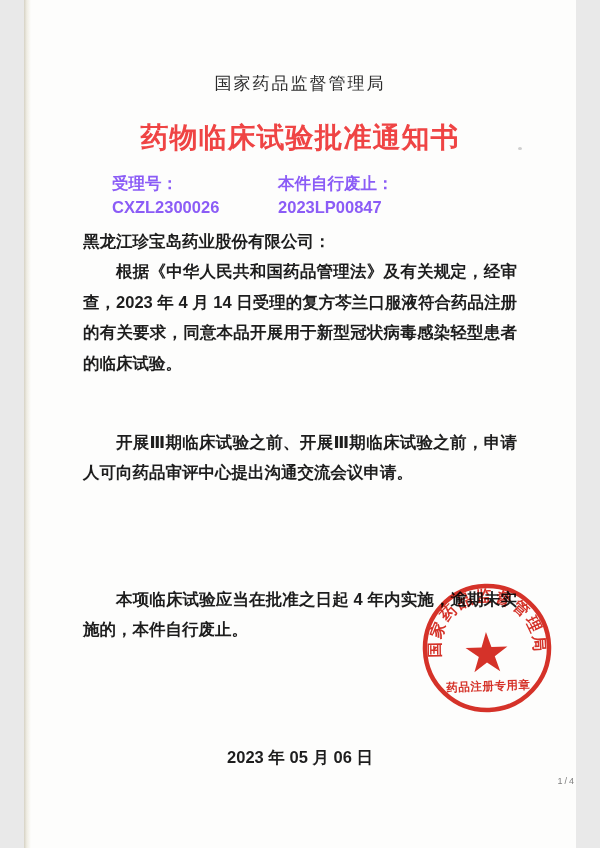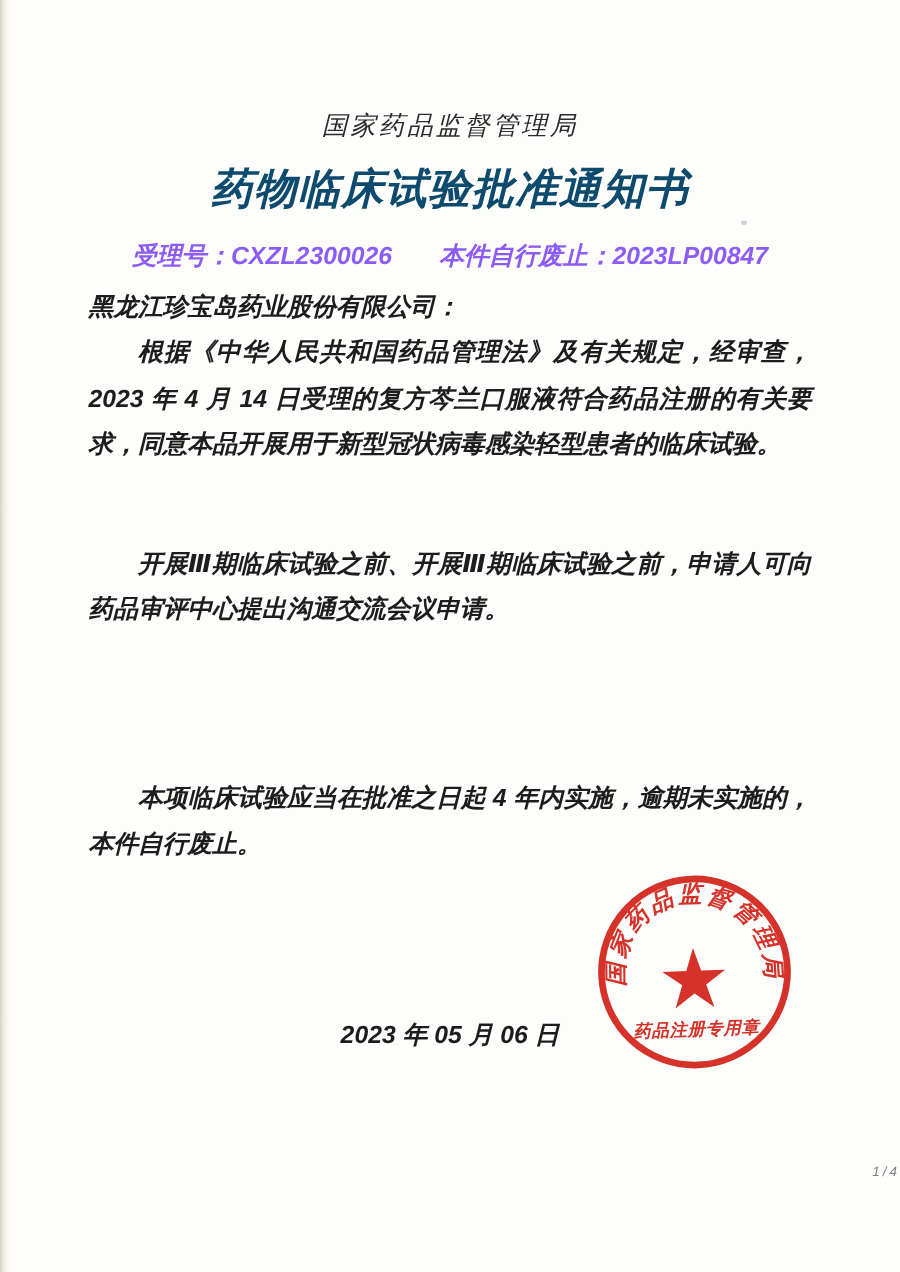--- a/index.html
+++ b/index.html
@@ -1,25 +1,24 @@
 <!DOCTYPE html>
 <html><head>
 <meta charset="utf-8">
 <style>
   html, body { margin: 0; padding: 0; background: #e9e9e9; }
   .page {
     position: relative;
-    width: 600px;
+    width: 552px;
     height: 848px;
     margin: 0 auto;
     background: #fdfdfc;
     overflow: hidden;
     font-family: "Liberation Sans", "DejaVu Sans", sans-serif;
     color: #1d1d1d;
-    font-style: italic;
   }
   
   .scan-edge {
     position: absolute;
     left: 0; top: 0; bottom: 0;
     width: 7px;
     background: linear-gradient(90deg, #cfcaba 0%, #edeadf 40%, rgba(255,255,255,0) 100%);
     opacity: 0.85;
   }
   .scan-speck {
@@ -33,27 +32,27 @@
   .org {
     padding-top: 72px;
     text-align: center;
     font-family: "Liberation Serif", "DejaVu Serif", serif;
     font-size: 17px;
     line-height: 24px;
     letter-spacing: 2px;
     color: #2b2b2b;
   }
   .title {
-    margin: 14px 0 0 0;
+    margin: 26px 0 0 0;
     text-align: center;
     font-size: 28px;
     line-height: 32px;
     font-weight: 700;
     letter-spacing: 1px;
-    color: #0c4a6e;
+    color: #ef4444;
   }
   .info-row {
     display: flex;
     justify-content: space-between;
     margin: 17px 88px 0 88px;
     font-size: 16.5px;
     line-height: 24px;
     font-weight: 600;
     color: #8b5cf6;
   }

